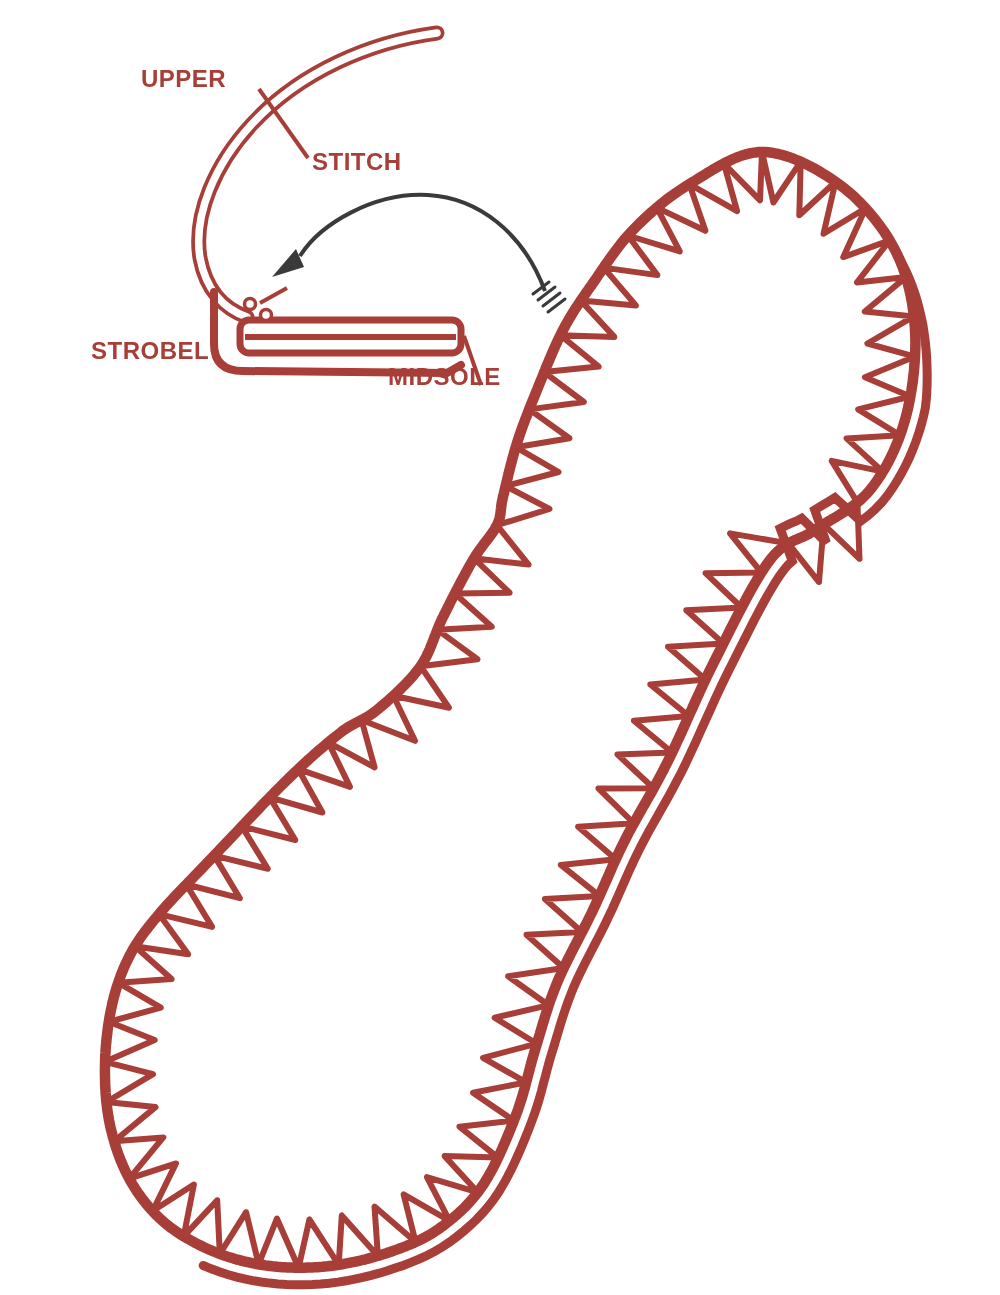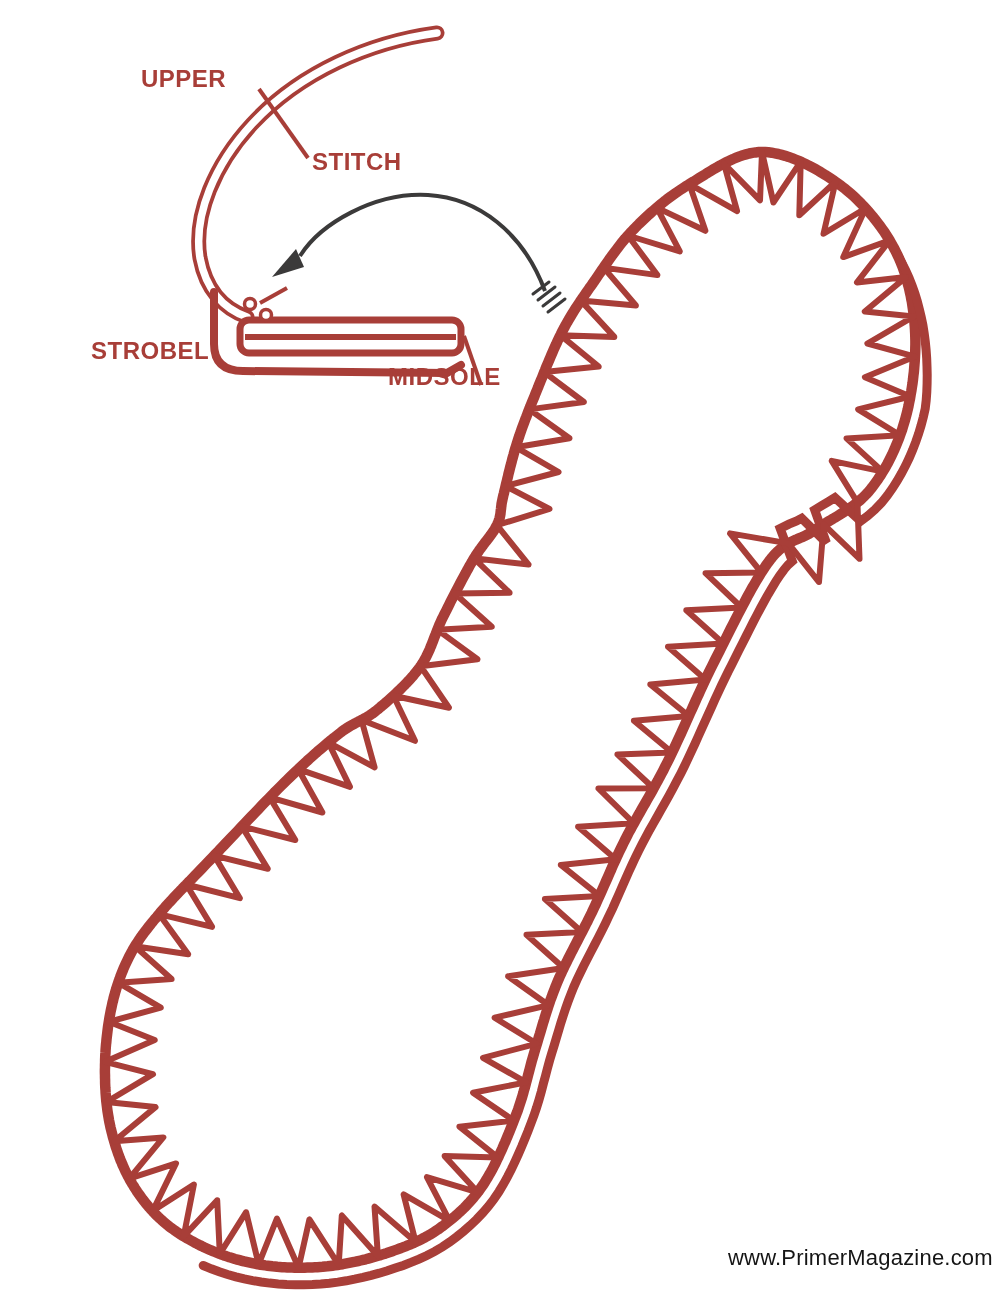--- a/index.html
+++ b/index.html
@@ -65,14 +65,13 @@
 
   <div class="lbl" style="left:141px; top:66px;">UPPER</div>
 
   <div class="lbl" style="left:312px; top:149px;">STITCH</div>
 
 
   <div class="lbl" style="left:91px; top:338px;">STROBEL</div>
 
   <div class="lbl" style="left:388px; top:364px;">MIDSOLE</div>
 
-  <div class="watermark" style="left:728px; top:1245px;">www.PrimerMagazine.com</div>
 </div>
 
 </body></html>

